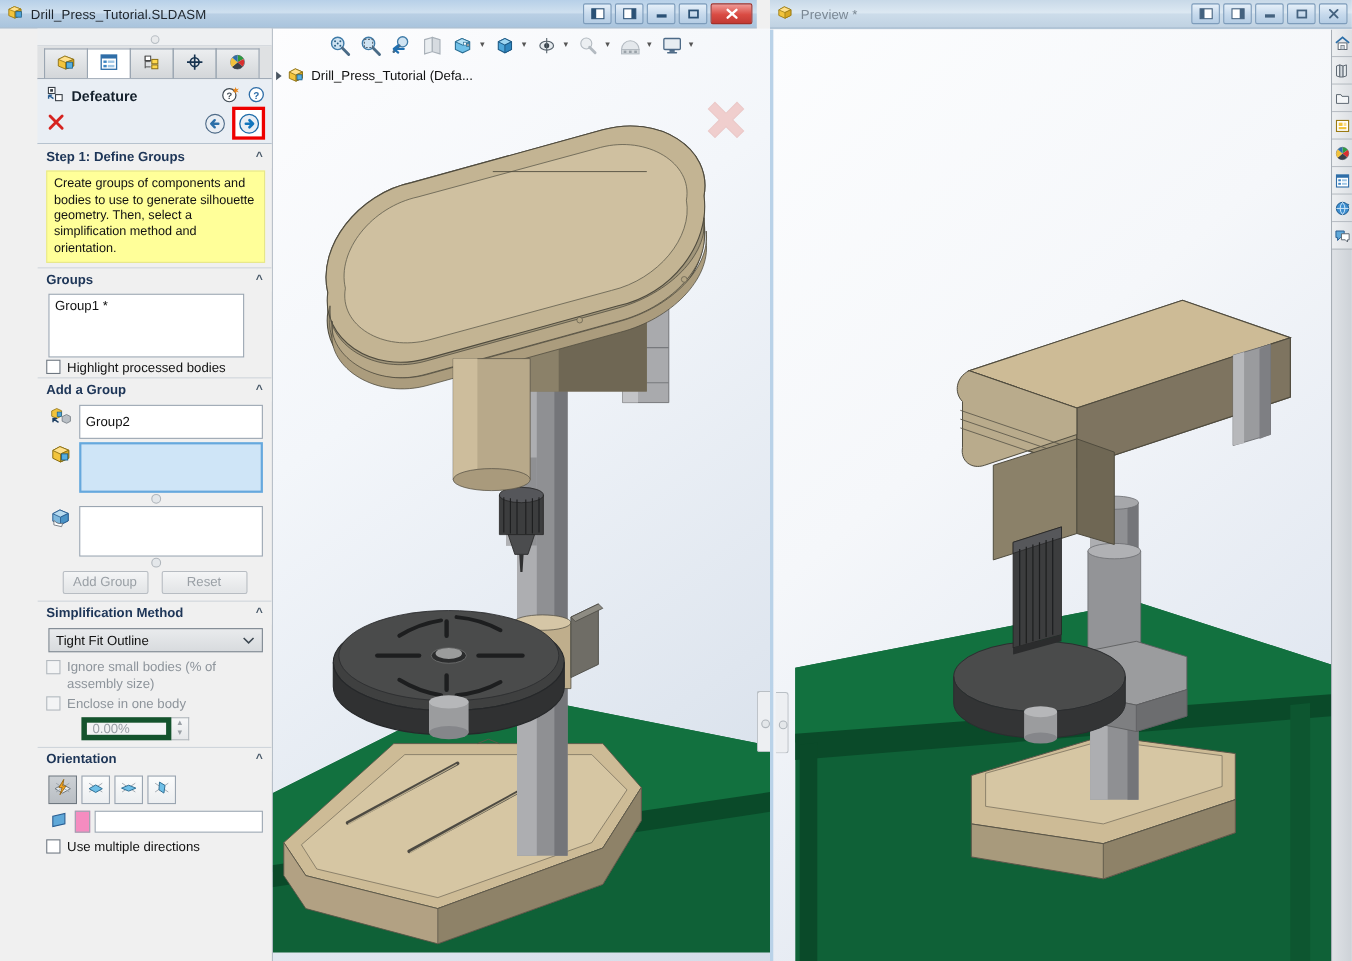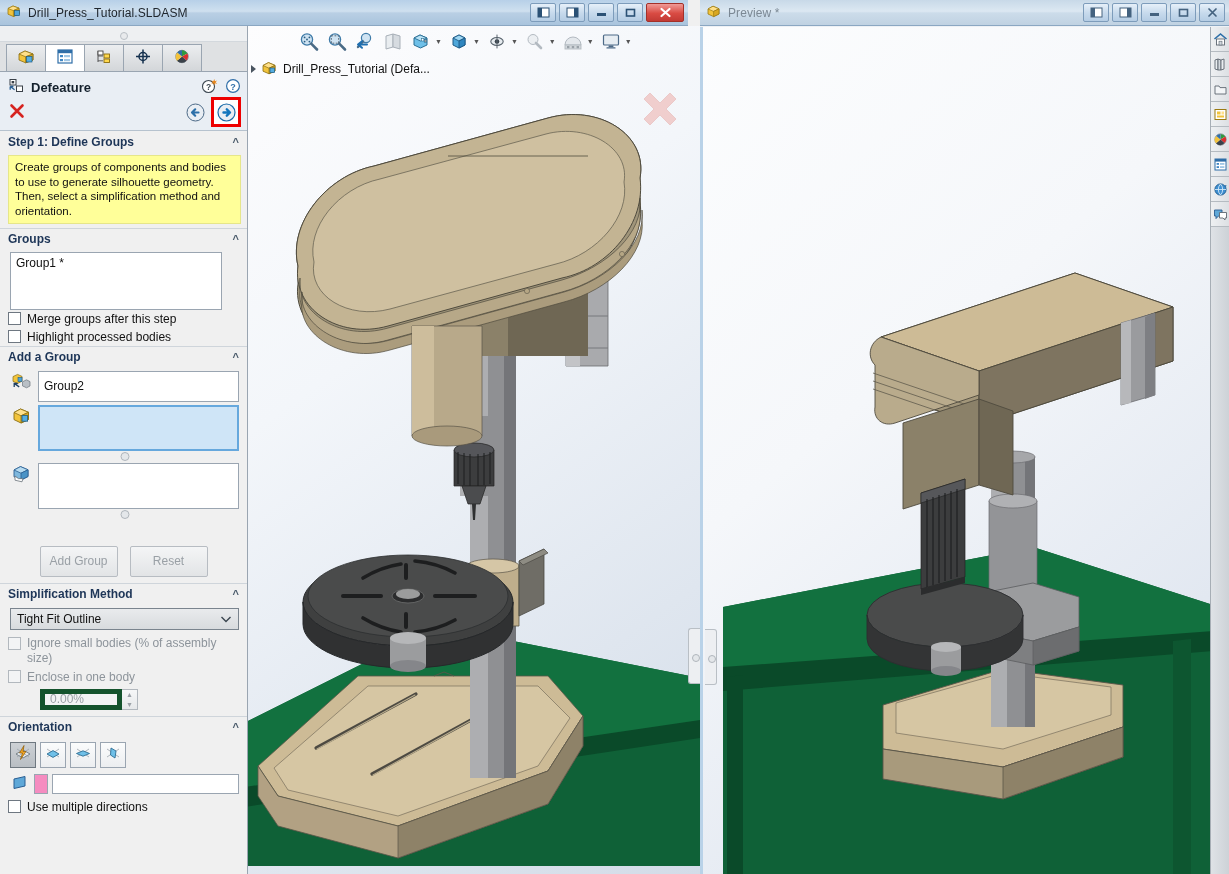--- a/index.html
+++ b/index.html
@@ -38,21 +38,21 @@
   .wb.close {
     background: linear-gradient(to bottom,#f09a96,#d94b43 55%,#c23a34);
     border-color: #a33029; color: #fff; width: 38px;
   }
   .wb svg { display:block; }
 
   
   .left-panel {
     position: absolute; left: 0; top: 26px; width: 248px; height: 848px;
     background: #f0f0f0; border-right: 1px solid #9aa5b1;
-    display: flex; flex-direction: column;
+    display: flex; flex-direction: column; padding-left: 34px;
   }
   .panel-grip {
     height: 16px; background: #eef0f2; border-bottom: 1px solid #d3d8dd;
     position: relative;
   }
   .panel-grip::after {
     content:''; position:absolute; left:50%; top:6px; width:6px; height:6px;
     transform: translateX(-50%); border-radius:50%;
     background:#e8eaec; border:1px solid #b9bfc5;
   }
@@ -117,24 +117,24 @@
     flex: 1; height: 46px; border: 2px solid #66a8dd; background: #cfe5f7;
   }
   .selbox.plain { border: 1px solid #9aa5b1; background: #fff; height: 46px; }
   .dot-handle { position: relative; height: 9px; margin: 0 8px 0 10px; }
   .dot-handle::after {
     content:''; position:absolute; left:50%; top:1px; width:7px; height:7px;
     transform:translateX(-50%); border-radius:50%; background:#e4e7ea; border:1px solid #b0b6bc;
   }
   .btn-row { display: flex; gap: 12px; justify-content: center; padding: 4px 8px 6px; }
   .btn {
-    min-width: 78px; height: 31px; border: 1px solid #b7bcc2; border-radius: 2px;
+    min-width: 78px; height: 21px; border: 1px solid #b7bcc2; border-radius: 2px;
     background: linear-gradient(to bottom,#f4f5f6,#e2e4e6);
     color: #9aa0a6; font-size: 12px; display:flex; align-items:center; justify-content:center;
-    font-family: inherit; cursor: default; margin-top: 24px;
+    font-family: inherit; cursor: default;
   }
   .combo {
     margin: 3px 8px 4px 10px; height: 22px; border: 1px solid #7a848e;
     background: linear-gradient(to bottom,#e9ebed,#d8dbde);
     display: flex; align-items: center; padding: 0 6px; font-size: 12px; color:#111;
   }
   .combo .cv { flex: 1; }
   .spin-row { display: flex; align-items: center; padding: 3px 8px 6px 40px; }
   .spininput {
     width: 82px; height: 21px; border: 5px solid #14532d; background: #f2f3f4;
@@ -382,24 +382,20 @@
           <span class="chev">^</span>
         </div>
         <div class="tip-box">Create groups of components and bodies to use to generate silhouette geometry. Then, select a simplification method and orientation.</div>
 
         <div class="sec-head">
           <span>Groups</span>
           <span class="chev">^</span>
         </div>
         <div class="listbox">
           <div>Group1 *</div>
-        </div>
-        <div class="chkrow">
-          <span class="cb"></span>
-          <span>Merge groups after this step</span>
         </div>
         <div class="chkrow">
           <span class="cb"></span>
           <span>Highlight processed bodies</span>
         </div>
 
         <div class="sec-head">
           <span>Add a Group</span>
           <span class="chev">^</span>
         </div>

